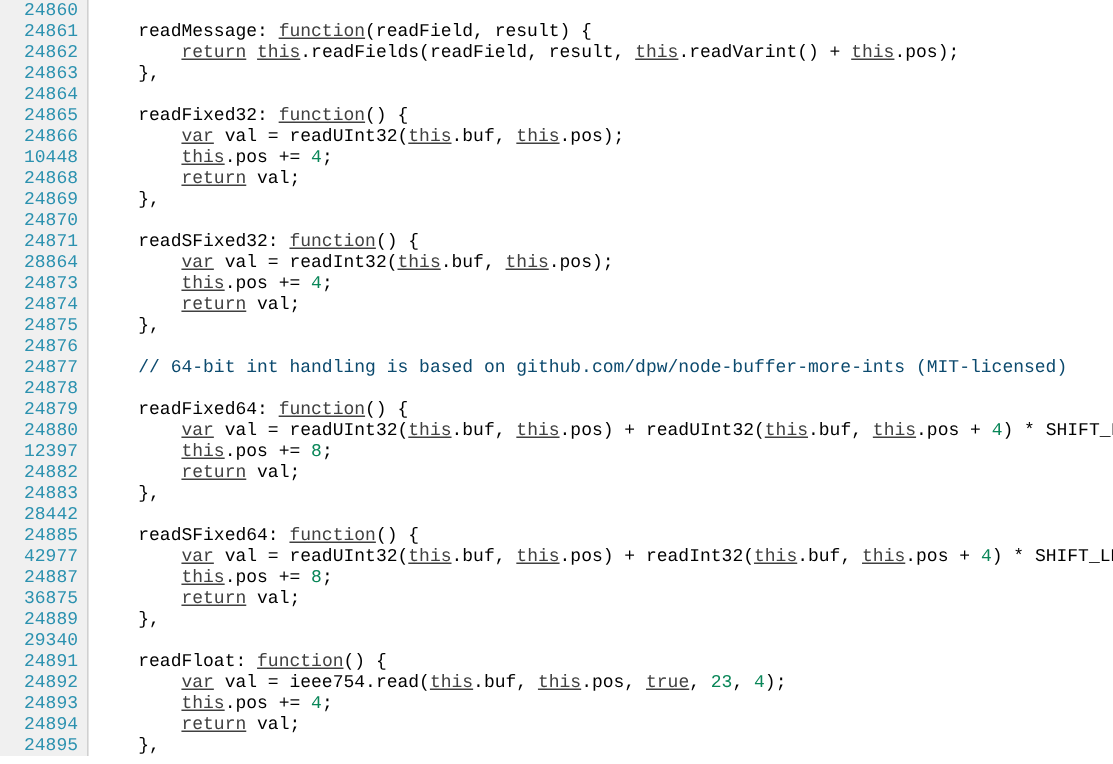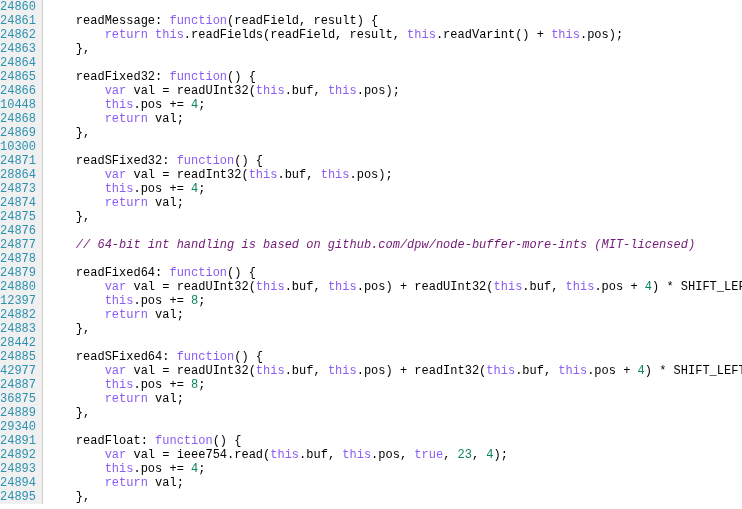--- a/index.html
+++ b/index.html
@@ -16,51 +16,51 @@
     color: #2b91af;
     text-align: right;
     padding-right: 6px;
     user-select: none;
     border-right: 1px solid #d0d0d0;
     flex-shrink: 0;
   }
   .gutter div {
     height: 14px;
     line-height: 14px;
-    padding-left: 0;
+    padding-left: 16px;
   }
   .code {
     flex: 1;
     padding-left: 4px;
     white-space: pre;
     overflow-x: auto;
   }
   .code div {
     height: 14px;
     line-height: 14px;
   }
-  .kw { color: #8b5cf6; }
+  .kw { color: #404040; text-decoration: underline; }
   .num { color: #098658; }
-  .comment { color: #701a75; font-style: italic; }
+  .comment { color: #0c4a6e; }
 </style>
 </head>
 <body>
 
 <div class="gutter" id="gutter">
     <div>24860</div>
     <div>24861</div>
     <div>24862</div>
     <div>24863</div>
     <div>24864</div>
     <div>24865</div>
     <div>24866</div>
     <div>10448</div>
     <div>24868</div>
     <div>24869</div>
-    <div>10300</div>
+    <div>24870</div>
     <div>24871</div>
     <div>28864</div>
     <div>24873</div>
     <div>24874</div>
     <div>24875</div>
     <div>24876</div>
     <div>24877</div>
     <div>24878</div>
     <div>24879</div>
     <div>24880</div>

